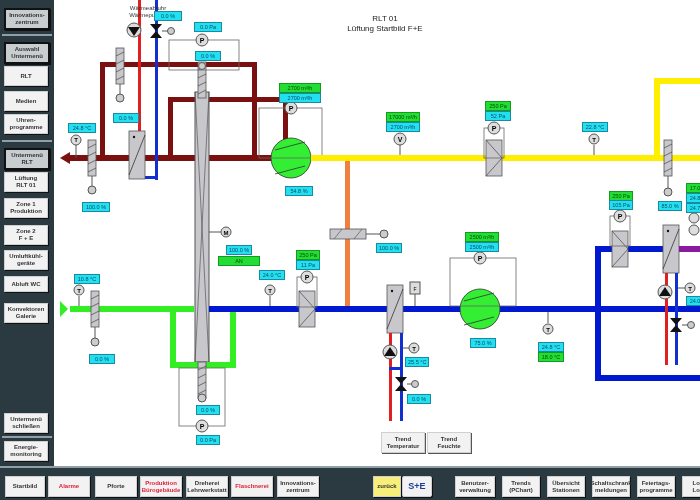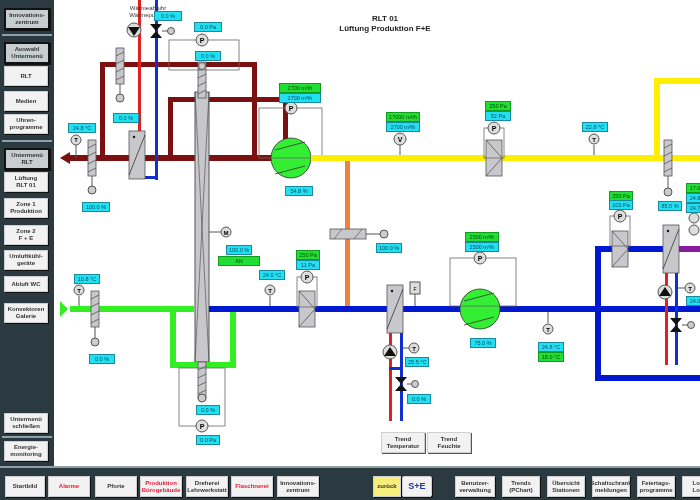--- a/index.html
+++ b/index.html
@@ -6,21 +6,21 @@
   body{width:700px;height:500px;overflow:hidden;background:#ffffff;font-family:"Liberation Sans",sans-serif;position:relative;}
   .sidebar{position:absolute;left:0;top:0;width:54px;height:466px;background:#2b3a40;}
   .sb-group{position:absolute;left:2px;width:50px;border-top:2px solid #8fa0a6;}
   .sb-btn{position:absolute;left:4px;width:42px;background:#f2f2f2;border:1px solid #cfcfcf;box-shadow:1px 1px 0 #111;font-size:6px;font-weight:bold;color:#333;text-align:center;display:flex;align-items:center;justify-content:center;line-height:7px;cursor:pointer;}
   .sb-btn.head{background:#c8cdd0;border:2px solid #111;}
   .bottombar{position:absolute;left:0;top:466px;width:700px;height:34px;background:#2b3a40;border-top:2px solid #8fa0a6;}
   .bb-btn{position:absolute;top:8px;height:19px;background:#f2f2f2;border:1px solid #cfcfcf;box-shadow:1px 1px 0 #111;font-size:6px;font-weight:bold;color:#333;text-align:center;display:flex;align-items:center;justify-content:center;line-height:7px;cursor:pointer;}
   .bb-btn.red{color:#e0203a;}
   .bb-btn.yellow{background:#f7ef7a;}
   .bb-btn.logo{background:#f2f2f2;color:#1a3aa0;font-size:9px;border-radius:2px;}
-  .title{position:absolute;left:330px;top:14px;width:110px;text-align:center;font-size:8px;font-weight:bold;color:#222;line-height:10px;}
+  .title{position:absolute;left:330px;top:14px;width:110px;text-align:center;font-size:8px;font-weight:normal;color:#222;line-height:10px;}
   svg#diagram{position:absolute;left:54px;top:0;}
   .val{position:absolute;font-size:5.5px;color:#0a4a6a;background:#22e0f0;border:1px solid #1a8aa0;height:8px;line-height:8px;padding:0 2px;white-space:nowrap;text-align:center;}
   .val.g{background:#22dd33;color:#0a4a0a;border-color:#159a20;}
   .note{position:absolute;font-size:6px;color:#333;line-height:7px;text-align:center;}
   .trend{position:absolute;top:432px;width:42px;height:19px;background:#f2f2f2;border:1px solid #cfcfcf;box-shadow:1px 1px 0 #555;font-size:6px;font-weight:bold;color:#333;display:flex;align-items:center;justify-content:center;text-align:center;line-height:7px;cursor:pointer;}
 </style>
 </head>
 <body>
 
 <div class="sidebar">
@@ -49,21 +49,21 @@
 Galerie</div>
   <div class="sb-btn" style="top: 413px; height: 18px; white-space: pre-line;">Untermenü
 schließen</div>
   <div class="sb-group" style="top:436px;"></div>
   <div class="sb-btn" style="top: 441px; height: 18px; white-space: pre-line;">Energie-
 monitoring</div>
 </div>
 
 <div class="title">
   <div>RLT 01</div>
-  <div>Lüftung Produktion F+E</div>
+  <div>Lüftung Startbild F+E</div>
 </div>
 
 <svg id="diagram" width="646" height="466">
   <defs>
     <g id="damper">
       <rect x="-4" y="-18" width="8" height="36" fill="#c8c8cc" stroke="#555" stroke-width="0.8"></rect>
       <line x1="-4" y1="-10" x2="4" y2="-14" stroke="#444" stroke-width="0.7"></line>
       <line x1="-4" y1="-2" x2="4" y2="-6" stroke="#444" stroke-width="0.7"></line>
       <line x1="-4" y1="6" x2="4" y2="2" stroke="#444" stroke-width="0.7"></line>
       <line x1="-4" y1="14" x2="4" y2="10" stroke="#444" stroke-width="0.7"></line>

